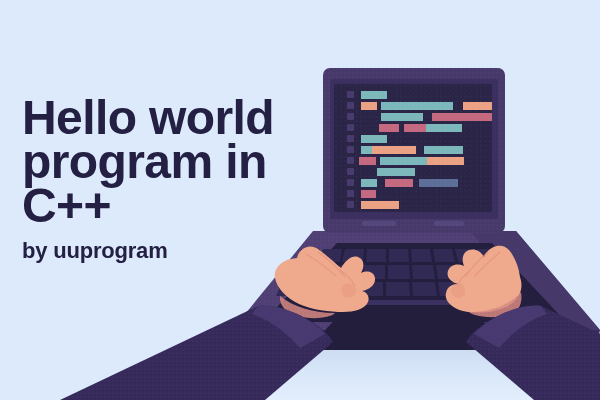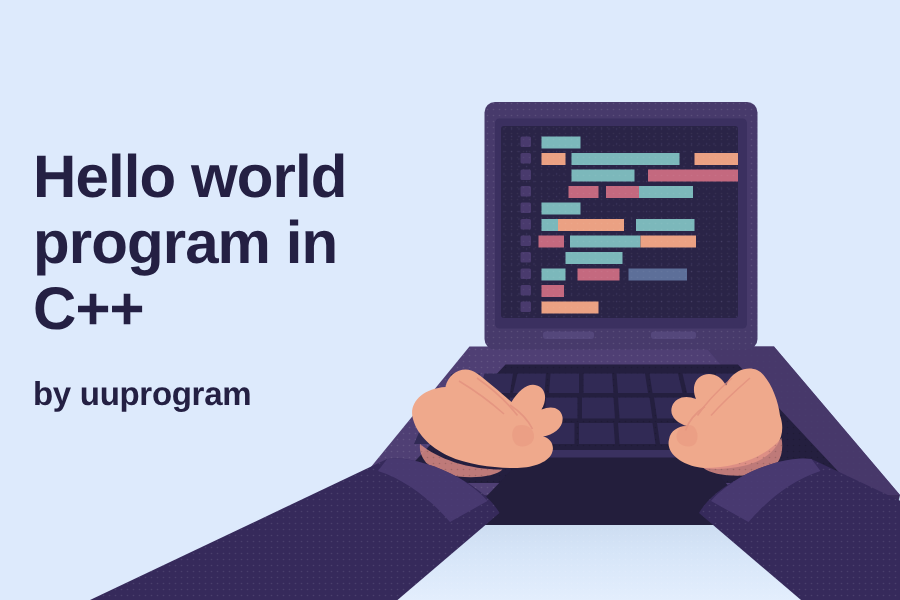--- a/index.html
+++ b/index.html
@@ -10,26 +10,26 @@
     background:#ddeafc;
   }
   #stage{position:relative;width:600px;height:400px;background:#ddeafc;overflow:hidden;}
 
   
   #textblock{
     position:absolute;left:22px;top:96px;width:268px;
     z-index:40;
   }
   #headline{
-    font-size:40px;line-height:44px;font-weight:700;
+    font-size:48px;line-height:44px;font-weight:700;
     color:#242043;letter-spacing:-0.6px;
     margin:0;white-space:pre-line;
   }
   #byline{
-    margin:22px 0 0 0;
+    margin:10px 0 0 0;
     font-size:22px;line-height:26px;font-weight:700;
     color:#242043;letter-spacing:-0.2px;
   }
 
   
   #art{position:absolute;left:0;top:0;width:600px;height:400px;}
   #art svg{display:block;width:600px;height:400px;}
 </style>
 </head>
 <body>

